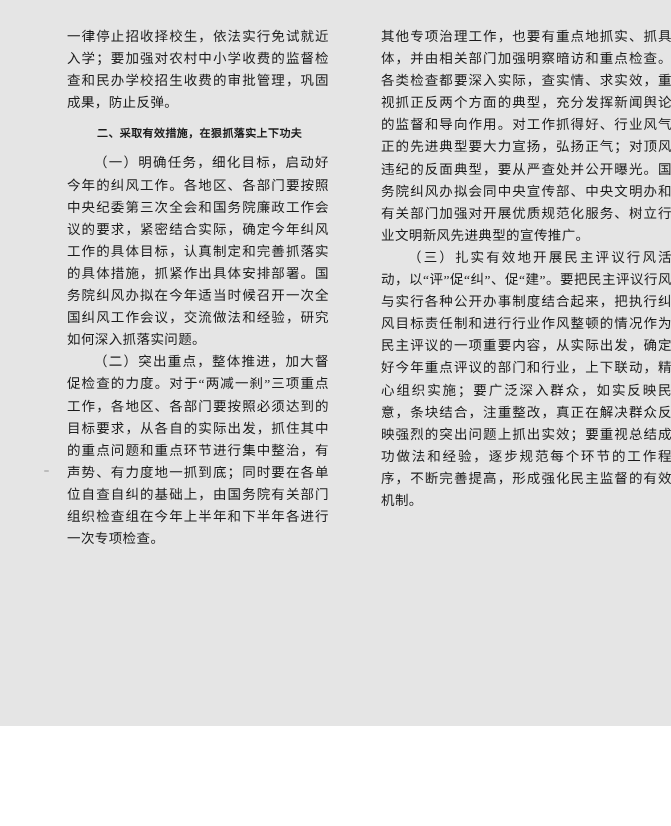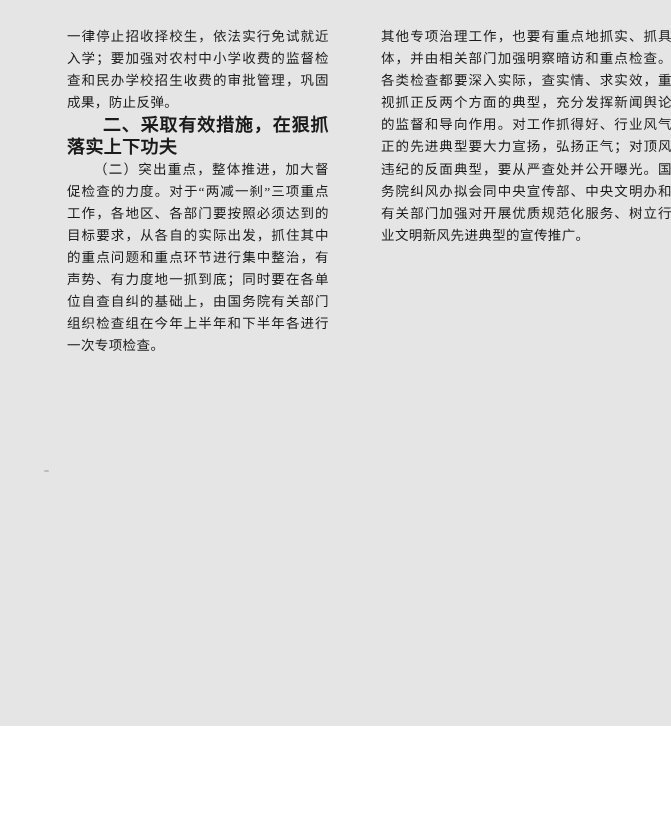--- a/index.html
+++ b/index.html
@@ -27,49 +27,51 @@
   .column-left  { left: 67px;  width: 262px; }
   .column-right { left: 337px; width: 291px; margin-left: 44px; }
   .para {
     margin: 0;
     text-indent: 2em;
   }
   .para.continuation {
     text-indent: 0;
   }
   .heading {
-    margin: 0;
+    margin: 8px;
     text-indent: 2em;
     font-weight: bold;
     font-family: "Liberation Sans", "DejaVu Sans", sans-serif;
-    font-size: 18px;
+    font-size: 11px;
     line-height: 22.1px;
   }
   
   .speck {
     position: absolute;
     background: #9a9a9a;
     opacity: 0.55;
   }
   .speck-1 { left: 44px;  top: 470px; width: 5px; height: 2px; border-radius: 1px; }
   .speck-2 { left: 349px; top: 733px; width: 2px; height: 2px; border-radius: 50%; }
   .speck-3 { left: 508px; top: 806px; width: 3px; height: 2px; border-radius: 50%; }
 </style>
 </head>
 <body>
 
 <div class="page">
 
   <div class="column column-left">
     <p class="para continuation">一律停止招收择校生，依法实行免试就近入学；要加强对农村中小学收费的监督检查和民办学校招生收费的审批管理，巩固成果，防止反弹。</p>
     <h2 class="heading">二、采取有效措施，在狠抓落实上下功夫</h2>
+    <p class="para">（一）明确任务，细化目标，启动好今年的纠风工作。各地区、各部门要按照中央纪委第三次全会和国务院廉政工作会议的要求，紧密结合实际，确定今年纠风工作的具体目标，认真制定和完善抓落实的具体措施，抓紧作出具体安排部署。国务院纠风办拟在今年适当时候召开一次全国纠风工作会议，交流做法和经验，研究如何深入抓落实问题。</p>
     <p class="para">（二）突出重点，整体推进，加大督促检查的力度。对于“两减一刹”三项重点工作，各地区、各部门要按照必须达到的目标要求，从各自的实际出发，抓住其中的重点问题和重点环节进行集中整治，有声势、有力度地一抓到底；同时要在各单位自查自纠的基础上，由国务院有关部门组织检查组在今年上半年和下半年各进行一次专项检查。</p>
   </div>
 
   <div class="column column-right">
     <p class="para continuation">其他专项治理工作，也要有重点地抓实、抓具体，并由相关部门加强明察暗访和重点检查。各类检查都要深入实际，查实情、求实效，重视抓正反两个方面的典型，充分发挥新闻舆论的监督和导向作用。对工作抓得好、行业风气正的先进典型要大力宣扬，弘扬正气；对顶风违纪的反面典型，要从严查处并公开曝光。国务院纠风办拟会同中央宣传部、中央文明办和有关部门加强对开展优质规范化服务、树立行业文明新风先进典型的宣传推广。</p>
+    <p class="para">（三）扎实有效地开展民主评议行风活动，以“评”促“纠”、促“建”。要把民主评议行风与实行各种公开办事制度结合起来，把执行纠风目标责任制和进行行业作风整顿的情况作为民主评议的一项重要内容，从实际出发，确定好今年重点评议的部门和行业，上下联动，精心组织实施；要广泛深入群众，如实反映民意，条块结合，注重整改，真正在解决群众反映强烈的突出问题上抓出实效；要重视总结成功做法和经验，逐步规范每个环节的工作程序，不断完善提高，形成强化民主监督的有效机制。</p>
   </div>
 
   <div class="speck speck-1"></div>
   <div class="speck speck-2"></div>
   <div class="speck speck-3"></div>
 
 </div>
 
 </body></html>

